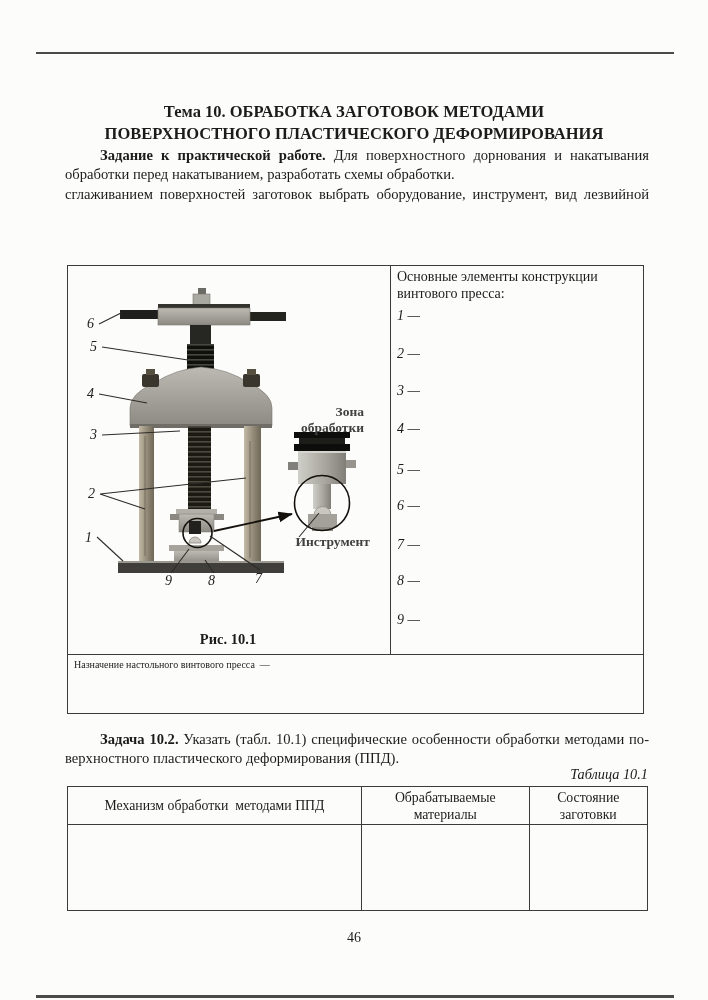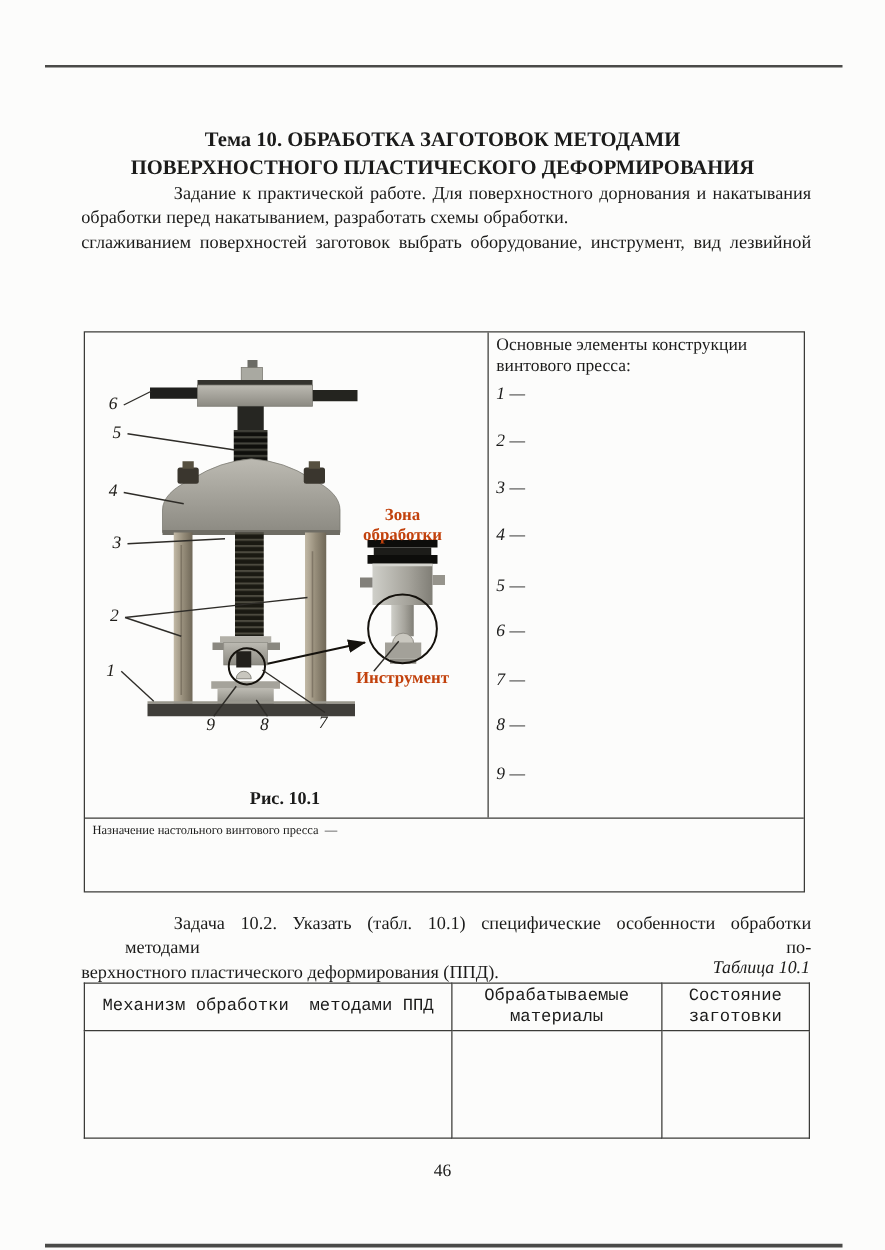--- a/index.html
+++ b/index.html
@@ -7,42 +7,42 @@
     position:relative;width:708px;height:1000px;background:#fcfcfb;
     font-family:"Liberation Serif","DejaVu Serif",serif;color:#1b1b1a;overflow:hidden;
   }
   .rule{position:absolute;left:36px;width:638px;background:#4a4a48;}
   .title{position:absolute;left:62px;top:101px;width:584px;text-align:center;
          font-weight:bold;font-size:16.5px;line-height:21.5px;}
   .para{position:absolute;left:65px;width:584px;font-size:14.6px;line-height:19.3px;}
   .line{display:block;}
   .jline{text-align:justify;text-align-last:justify;}
   .indent{padding-left:35px;}
-  .lead{font-weight:normal;margin-left:39px;}
+  .lead{font-weight:bold;}
   .hl{background:#bdbdbd;}
   
   .figbox{position:absolute;left:67px;top:265px;width:577px;height:449px;
           border:1.5px solid #3b3b38;box-sizing:border-box;display:flex;flex-direction:column;}
   .figtop{display:flex;height:388px;box-sizing:border-box;}
   .figcell{position:relative;width:322px;flex:none;}
   .panel{position:relative;flex:1;border-left:1px solid #3b3b38;}
   .panel-heading{position:absolute;left:6px;top:3px;width:236px;font-size:14px;line-height:16.5px;}
   .panel-item{position:absolute;left:6px;font-style:italic;font-size:14px;}
   .figfooter{flex:1;border-top:1px solid #3b3b38;position:relative;}
   .figfooter-text{position:absolute;left:6px;top:4px;font-size:10px;white-space:pre-wrap;}
   
   .callout{position:absolute;font-style:italic;font-size:14px;color:#22201c;}
   .figlabel{position:absolute;font-weight:bold;font-size:13.5px;line-height:15.5px;
-            text-align:center;color:#c2410c;}
+            text-align:right;color:#404040;}
   .figcaption{position:absolute;left:105px;top:341px;width:110px;text-align:center;
               font-weight:bold;font-size:14.5px;margin-top:24px;}
   
   .tbl-caption{position:absolute;right:60px;top:766px;font-style:italic;font-size:14.3px;}
   table.t101{position:absolute;left:67px;top:786px;width:581px;border-collapse:collapse;
-             table-layout:fixed;font-family:Liberation Mono, monospace;}
+             table-layout:fixed;}
   table.t101 th,table.t101 td{border:1px solid #3b3b38;font-weight:normal;
              font-size:13.8px;line-height:17px;text-align:center;vertical-align:middle;
              white-space:pre-wrap;padding:1px 4px;box-sizing:border-box;}
   table.t101{border:1.5px solid #3b3b38;}
   .pagenum{position:absolute;left:0;top:930px;width:708px;text-align:center;font-size:14px;}
 </style>
 </head>
 <body>
 
 <div class="page">

